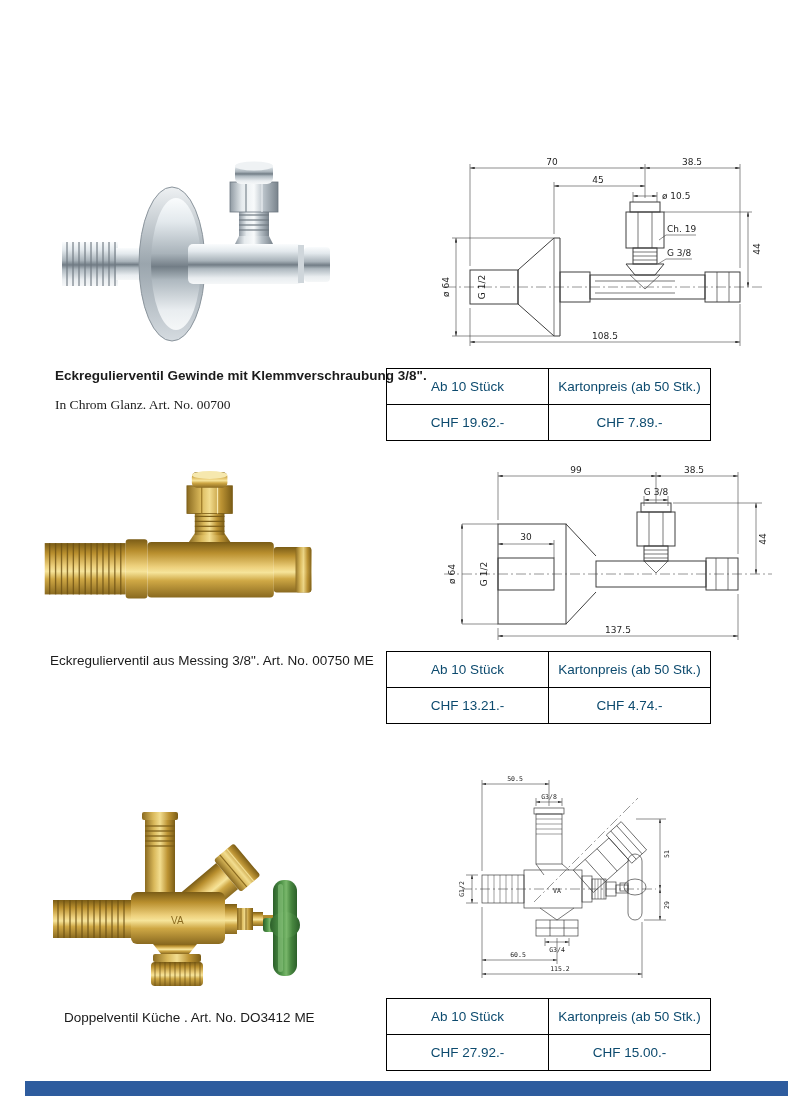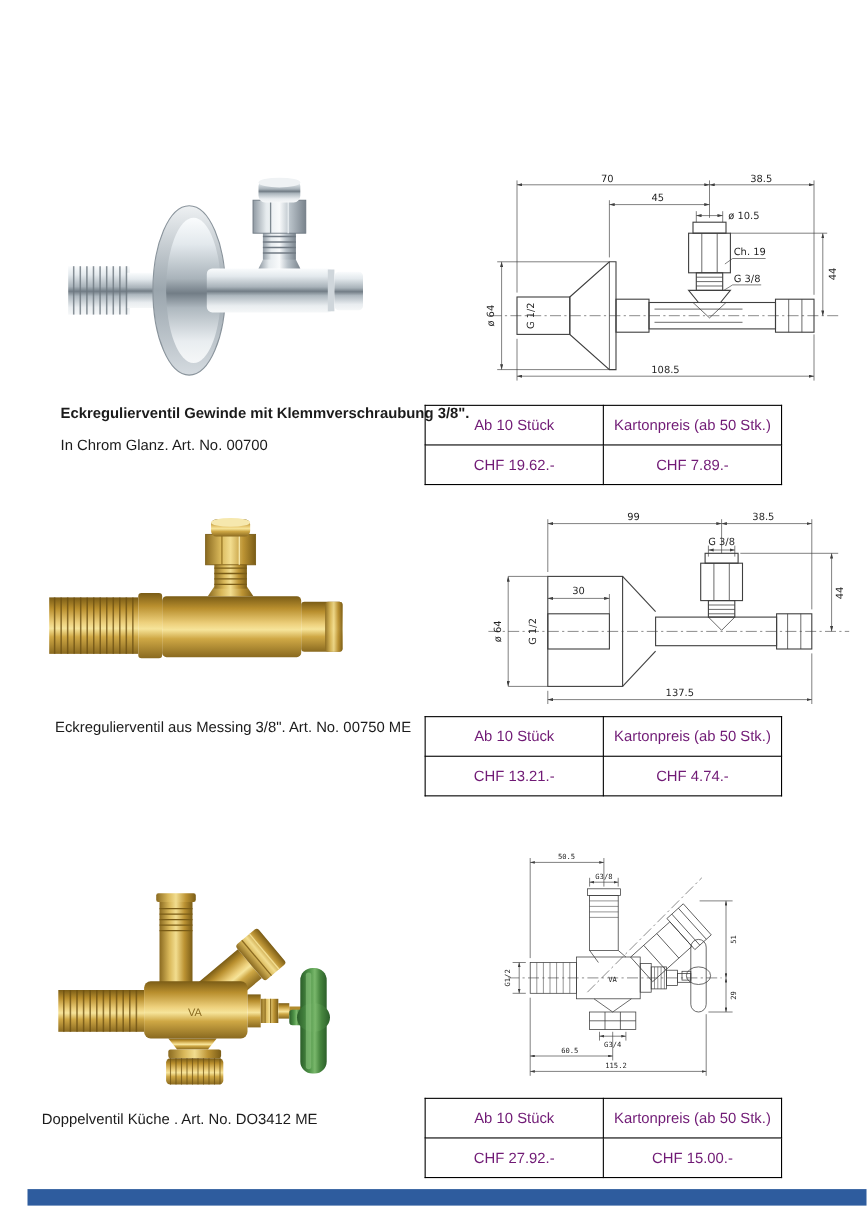--- a/index.html
+++ b/index.html
@@ -1,21 +1,21 @@
 <!DOCTYPE html>
 <html><head>
 <meta charset="utf-8">
 <style>
   html,body{margin:0;padding:0;background:#fff;}
   .page{position:relative;width:788px;height:1119px;background:#ffffff;overflow:hidden;
         font-family:"Liberation Sans",sans-serif;color:#1b1b1b;}
   .abs{position:absolute;}
   .desc{position:absolute;font-size:13.5px;color:#1b1b1b;margin:0;white-space:nowrap;}
   .price-table{position:absolute;border-collapse:collapse;table-layout:fixed;width:325px;
-               font-size:13.5px;color:#701a75;border-radius:12px;}
+               font-size:13.5px;color:#0c4a6e;border-radius:12px;}
   .price-table th,.price-table td{border:1.6px solid #000;height:35px;text-align:center;
                font-weight:400;padding:0;}
   
   .ol{fill:none;stroke:#3f3f3f;stroke-width:1;}
   .ol2{fill:none;stroke:#3f3f3f;stroke-width:0.7;}
   .dl{fill:none;stroke:#3f3f3f;stroke-width:0.6;}
   .cl{fill:none;stroke:#3f3f3f;stroke-width:0.55;stroke-dasharray:10 3 2 3;}
   text.dim{font:9px "DejaVu Sans",sans-serif;fill:#1f1f1f;}
   text.dim3{font:6.5px "DejaVu Sans Mono",monospace;fill:#1f1f1f;}
   .footer-bar{position:absolute;left:25px;top:1081px;width:763px;height:15px;background:#2e5c9e;}
@@ -146,21 +146,21 @@
       <text class="dim" x="227" y="80">Ch. 19</text>
       <text class="dim" x="227" y="104">G 3/8</text>
       <text class="dim" transform="rotate(-90 320 97)" x="320" y="97" text-anchor="middle">44</text>
       <text class="dim" transform="rotate(-90 9 135)" x="9" y="135" text-anchor="middle">ø 64</text>
       <text class="dim" transform="rotate(-90 45 135)" x="45" y="135" text-anchor="middle">G 1/2</text>
       <text class="dim" x="165" y="187" text-anchor="middle">108.5</text>
     </svg>
   </div>
 
   <p class="desc" style="left:55px;top:368px;font-weight:bold;">Eckregulierventil Gewinde mit Klemmverschraubung 3/8".</p>
-  <p class="desc" style="left:55px;top:397px;">In Chrom Glanz.  Art. No. 00700</p>
+  <p class="desc" style="left:55px;top:397px;font-family:Liberation Serif, serif;">In Chrom Glanz.  Art. No. 00700</p>
 
   <table class="price-table" style="left:386px;top:368px;">
     <tbody>
         <tr>
       <th>Ab 10 Stück</th>
       <th>Kartonpreis (ab 50 Stk.)</th>
     </tr>
     <tr>
       <td>CHF 19.62.-</td>
       <td>CHF 7.89.-</td>
@@ -469,21 +469,21 @@
       <text class="dim3" x="97" y="37" text-anchor="middle">G3/8</text>
       <text class="dim3" transform="rotate(-90 12 127)" x="12" y="127" text-anchor="middle">G1/2</text>
       <text class="dim3" transform="rotate(-90 217 92)" x="217" y="92" text-anchor="middle">51</text>
       <text class="dim3" transform="rotate(-90 217 143)" x="217" y="143" text-anchor="middle">29</text>
       <text class="dim3" x="105" y="190" text-anchor="middle">G3/4</text>
       <text class="dim3" x="66" y="195" text-anchor="middle">60.5</text>
       <text class="dim3" x="108" y="209" text-anchor="middle">115.2</text>
     </svg>
   </div>
 
-  <p class="desc" style="left:38px;top:1010px;">Doppelventil Küche . Art. No. DO3412 ME</p>
+  <p class="desc" style="left:64px;top:1010px;">Doppelventil Küche . Art. No. DO3412 ME</p>
 
   <table class="price-table" style="left:386px;top:998px;">
     <tbody>
         <tr>
       <th>Ab 10 Stück</th>
       <th>Kartonpreis (ab 50 Stk.)</th>
     </tr>
     <tr>
       <td>CHF 27.92.-</td>
       <td>CHF 15.00.-</td>

